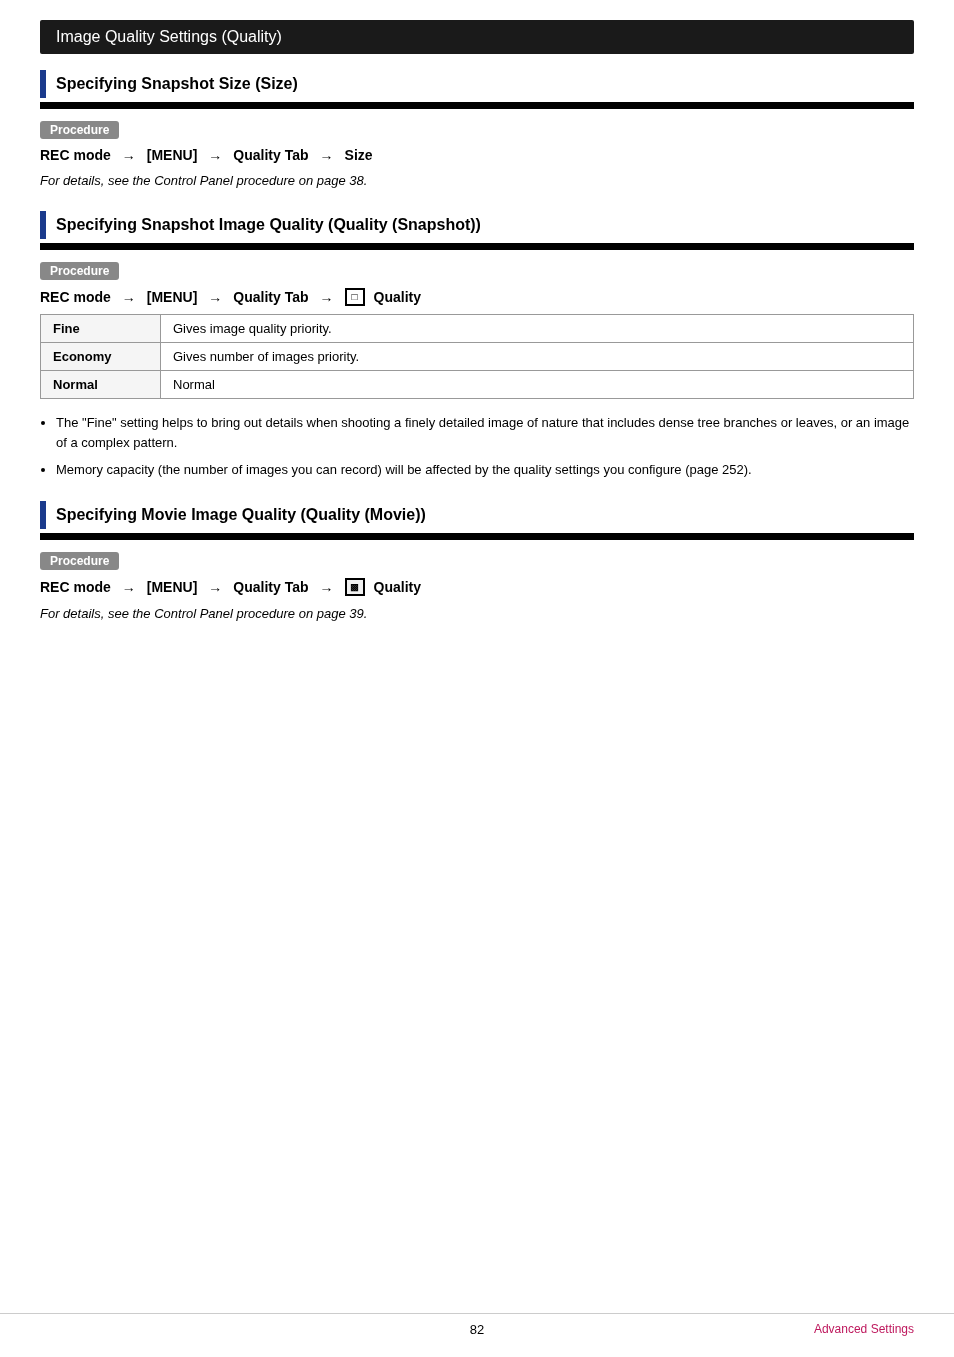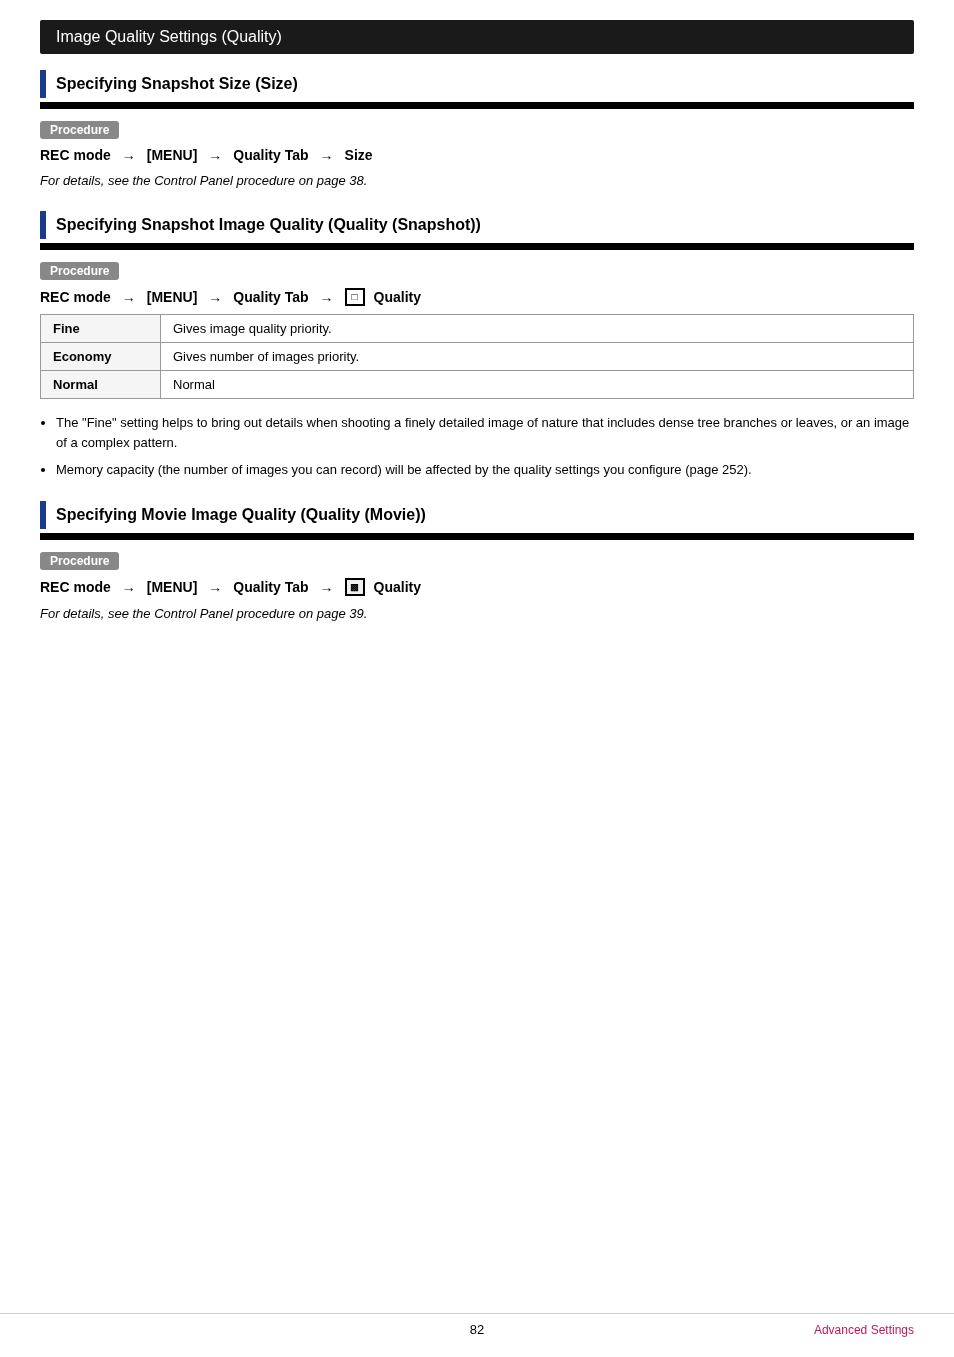--- a/index.html
+++ b/index.html
@@ -152,21 +152,21 @@
     }
 
     
     .page-footer {
       position: absolute;
       bottom: 20px;
       left: 0;
       right: 0;
       display: flex;
       justify-content: center;
-      align-items: flex-end;
+      align-items: flex-start;
       border-top: 1px solid #ccc;
       padding-top: 8px;
       font-size: 12px;
     }
 
     .page-number {
       flex: 1;
       text-align: center;
       font-size: 13px;
     }

